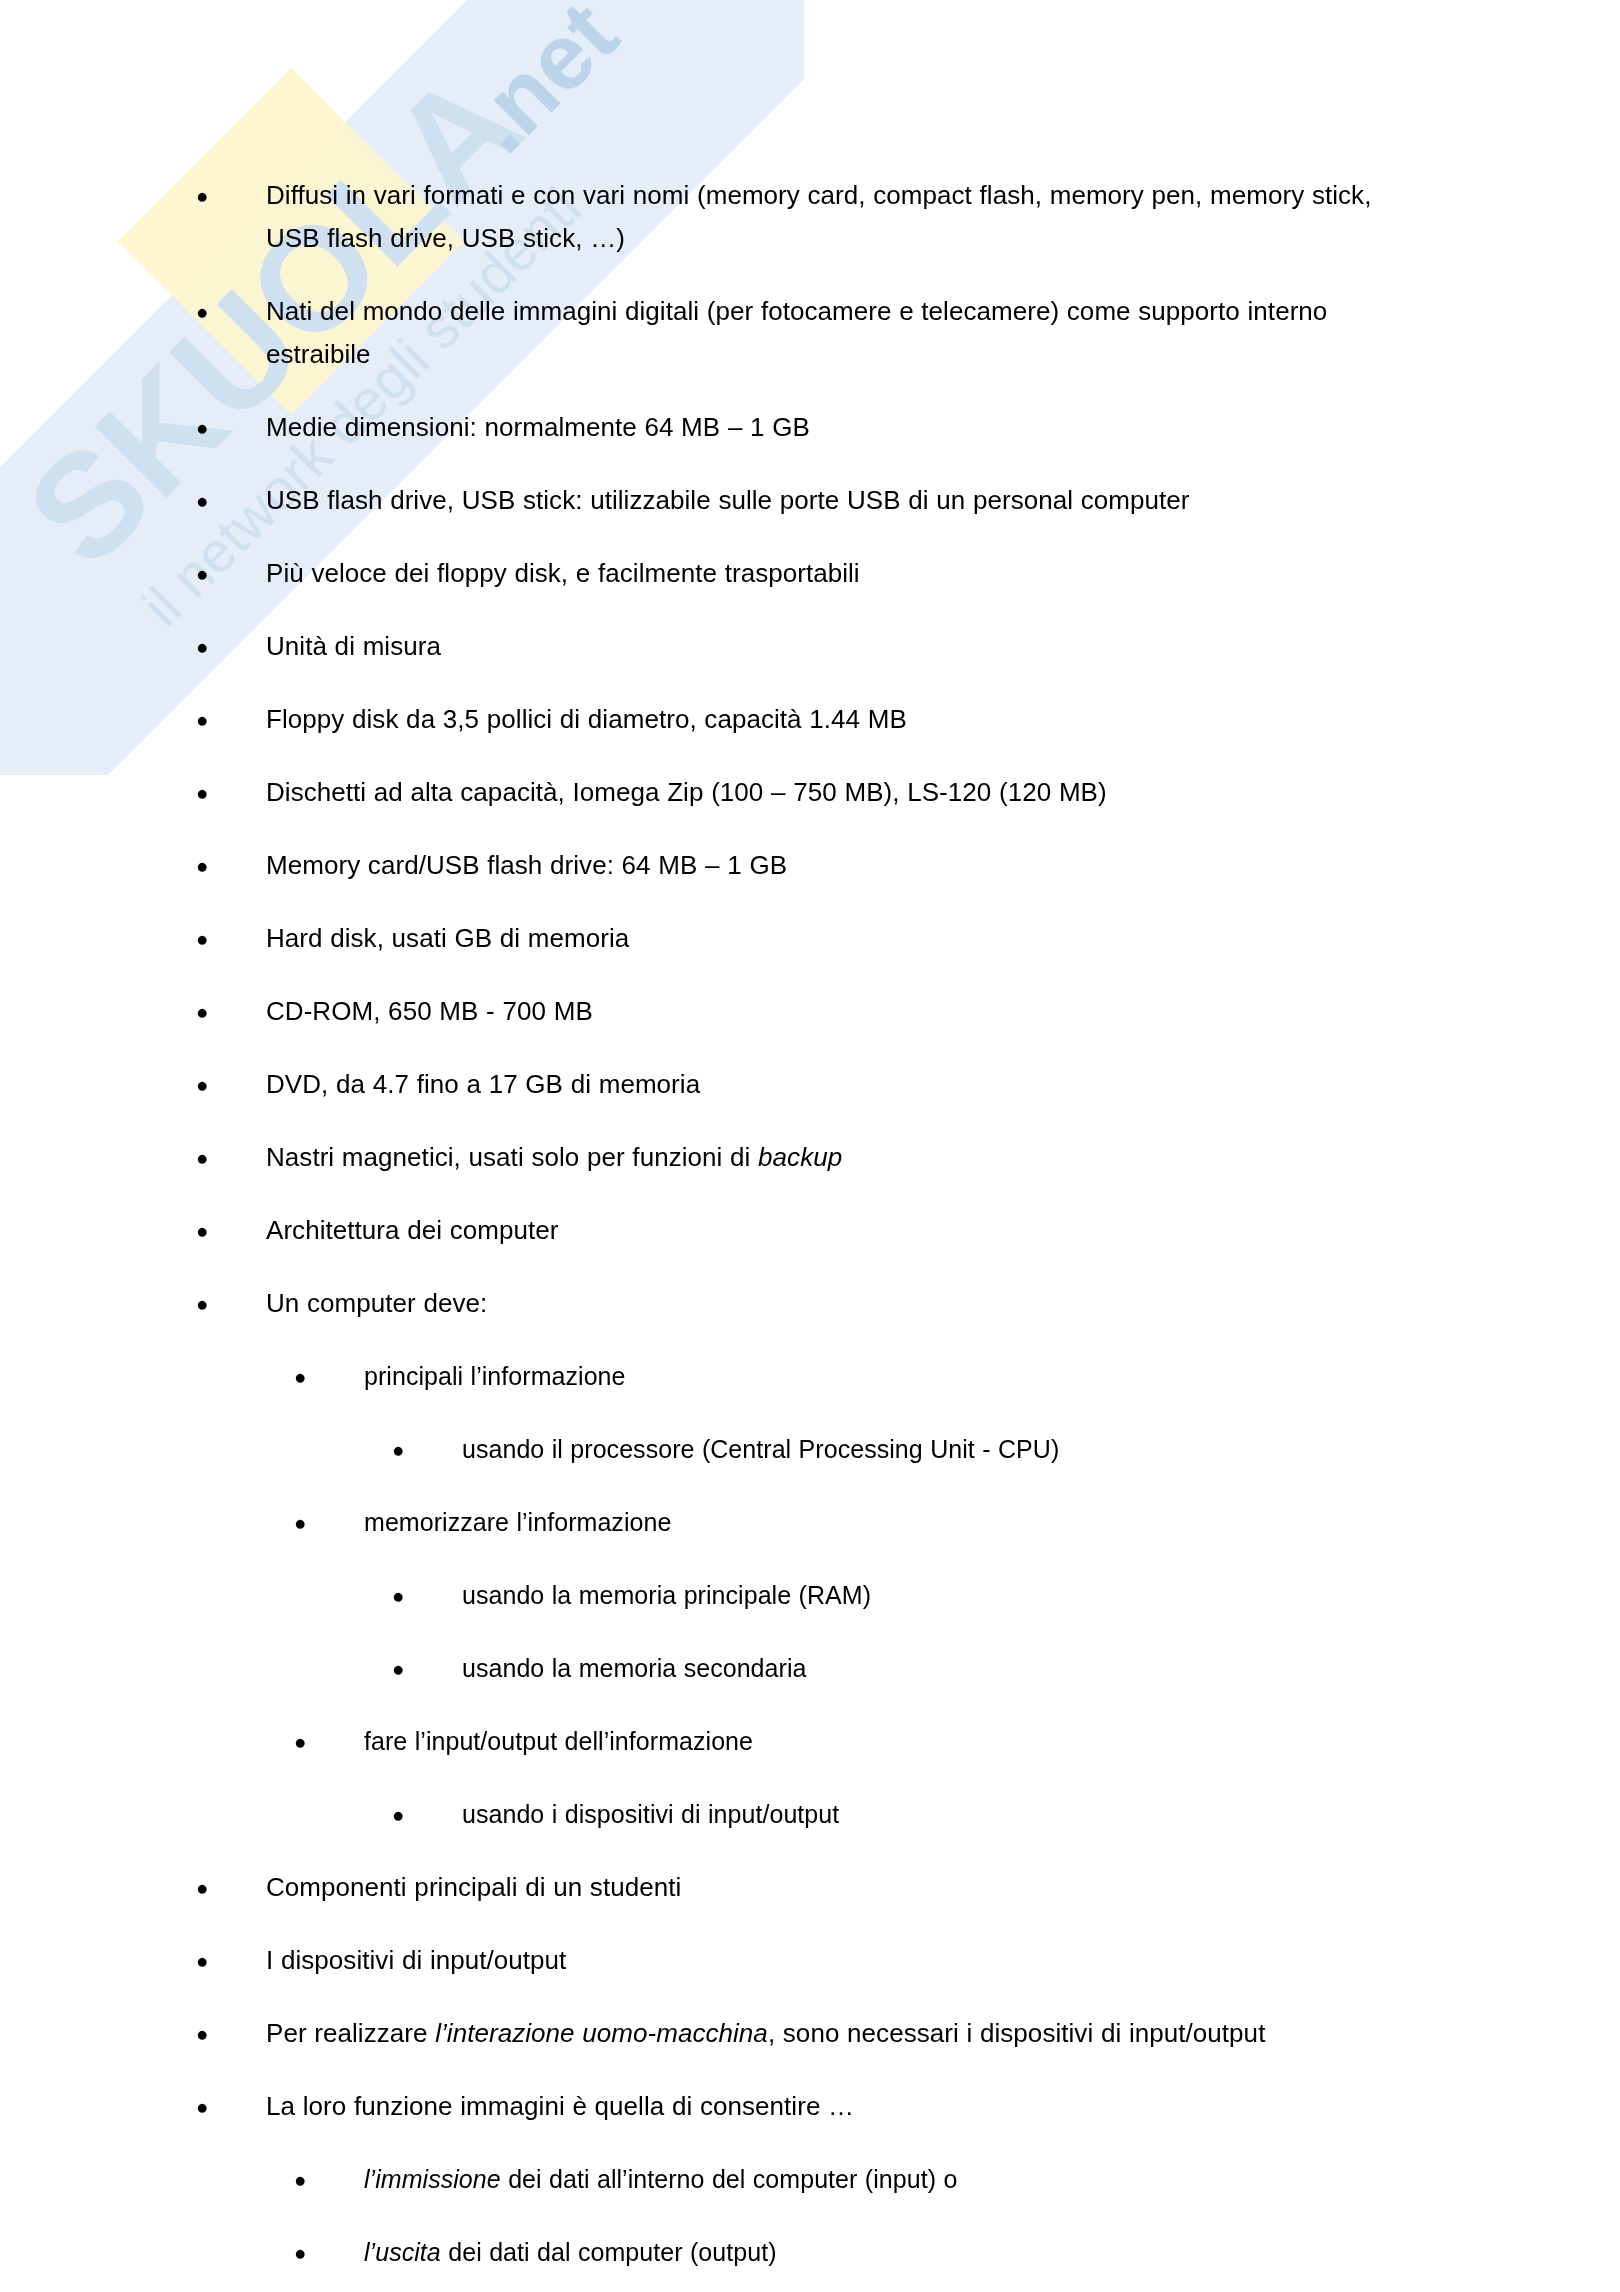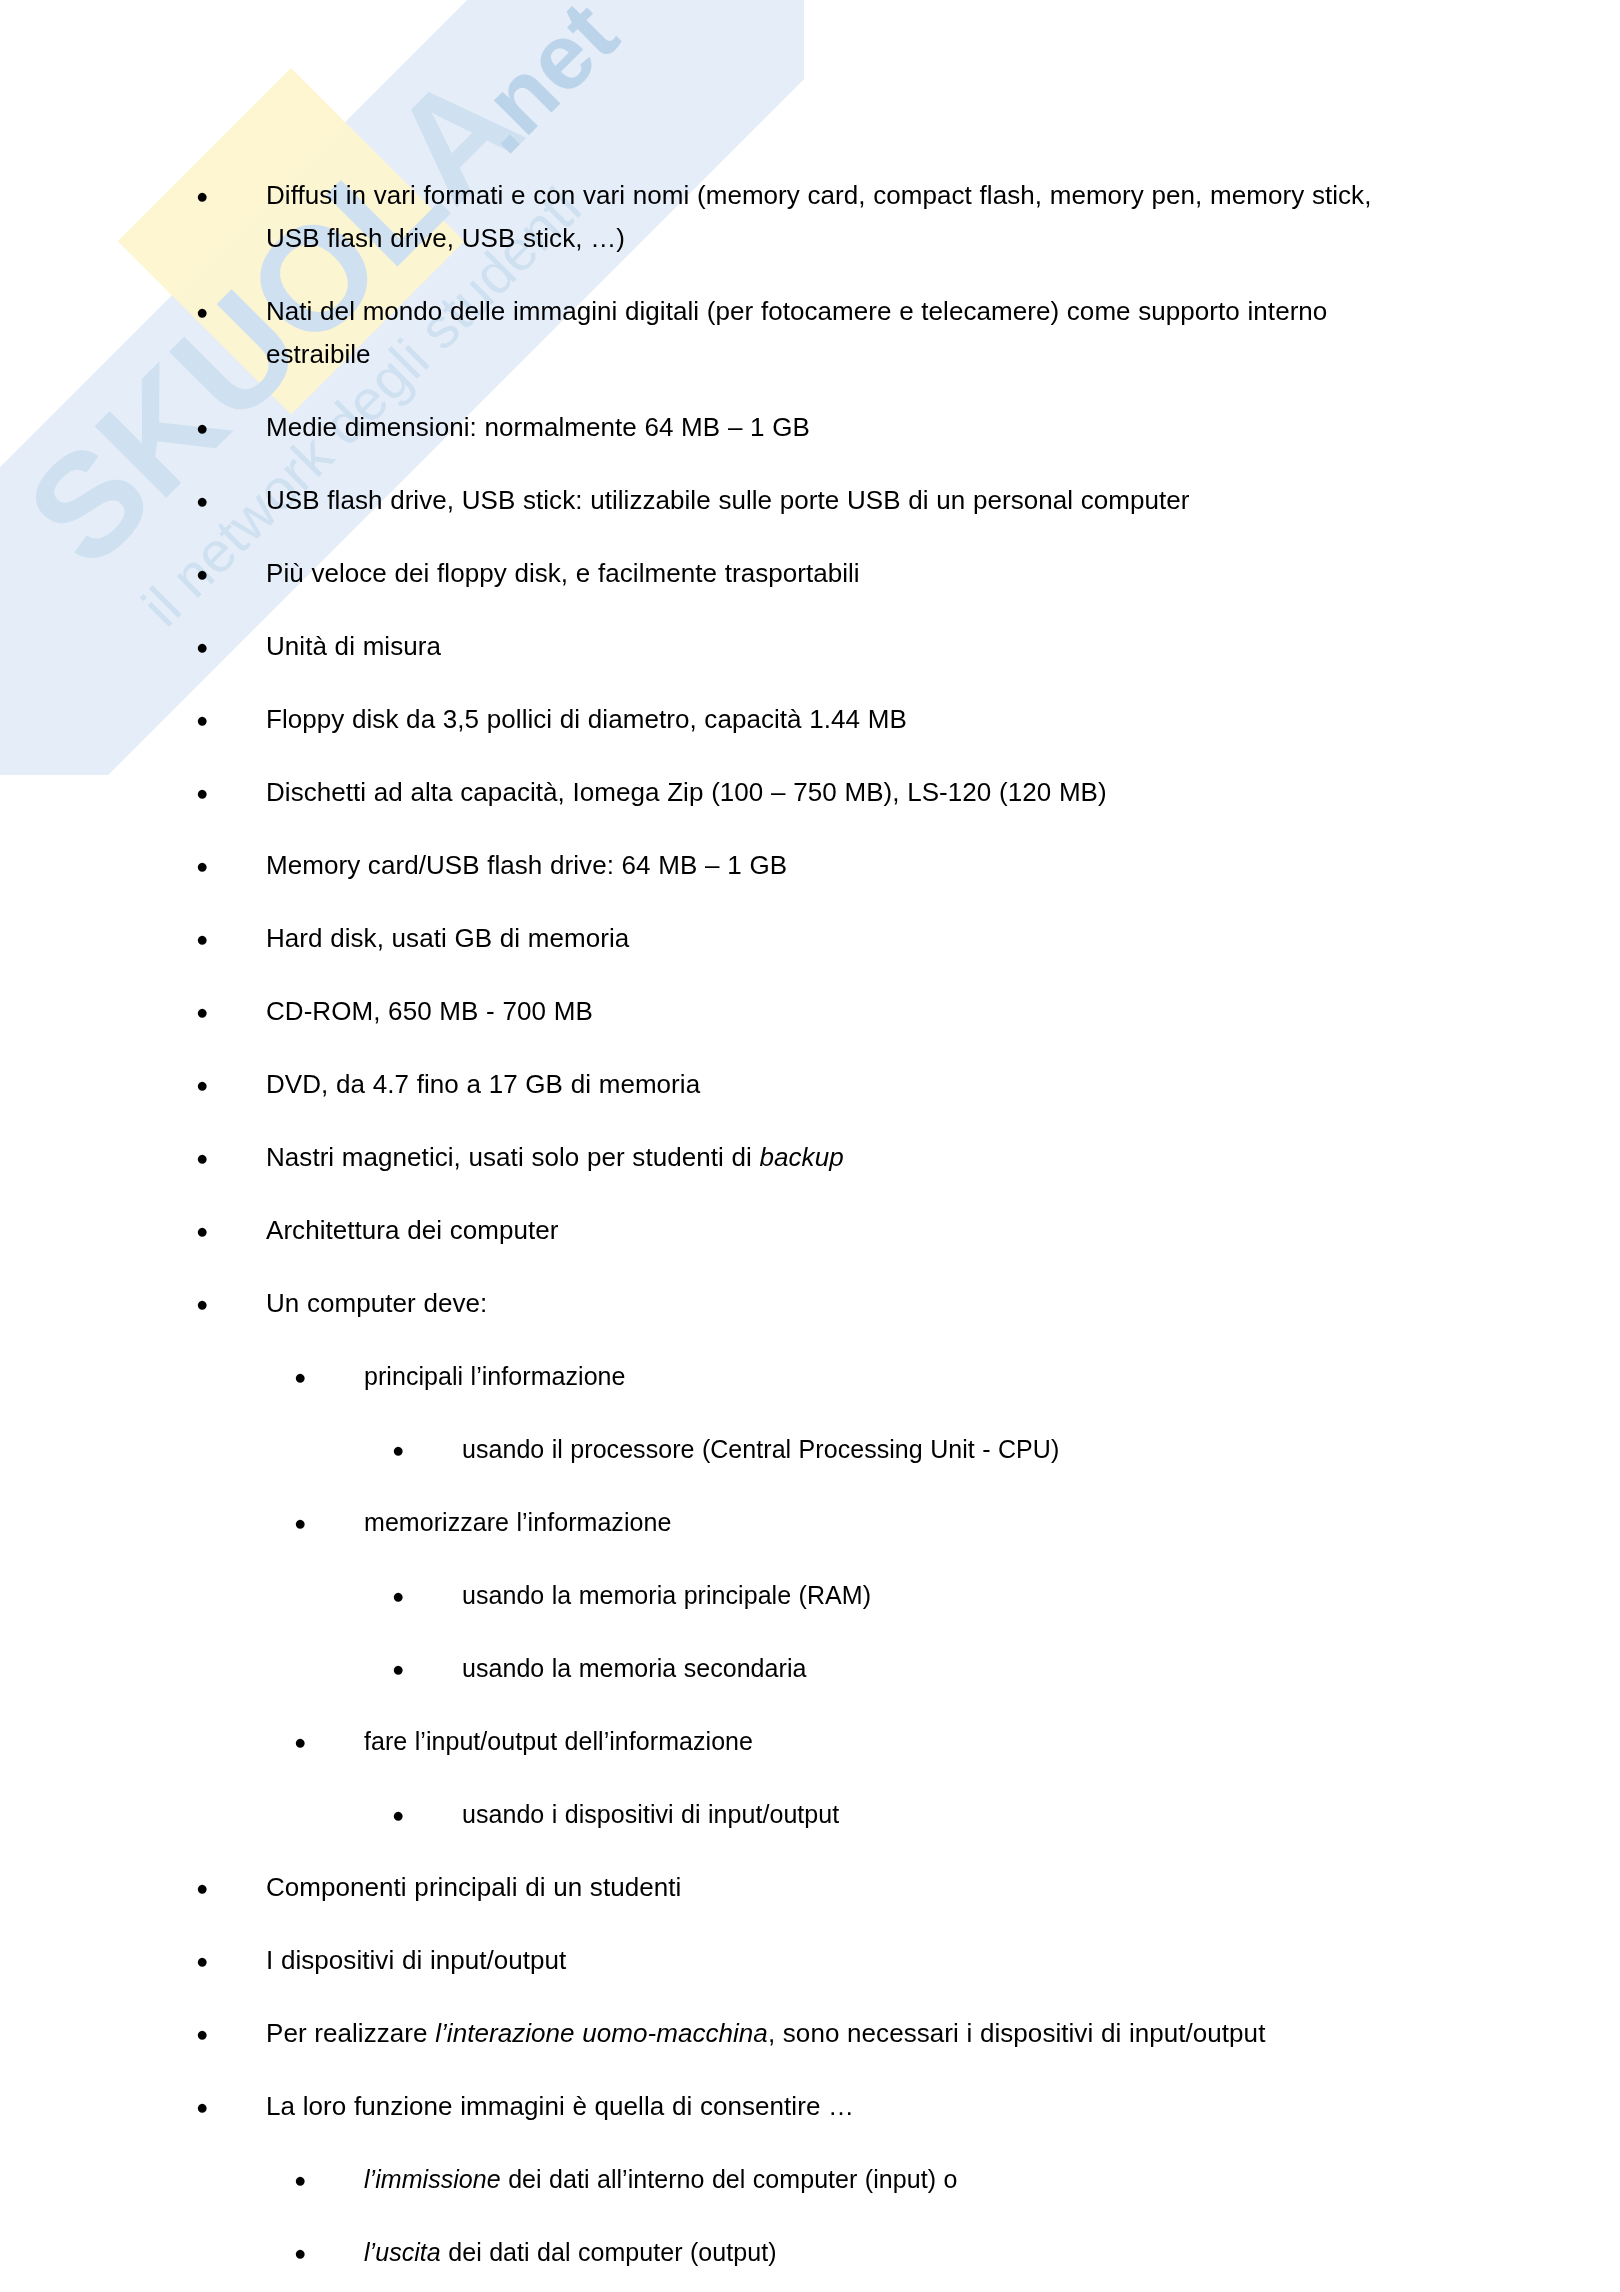--- a/index.html
+++ b/index.html
@@ -145,21 +145,21 @@
       <div class="bullet-row lvl-0">
         <span class="bullet-glyph">●</span>
         <span class="bullet-text">CD-ROM, 650 MB - 700 MB</span>
       </div>
       <div class="bullet-row lvl-0">
         <span class="bullet-glyph">●</span>
         <span class="bullet-text">DVD, da 4.7 fino a 17 GB di memoria</span>
       </div>
       <div class="bullet-row lvl-0">
         <span class="bullet-glyph">●</span>
-        <span class="bullet-text"><span>Nastri magnetici, usati solo per studenti di </span><span class="it">backup</span></span>
+        <span class="bullet-text"><span>Nastri magnetici, usati solo per funzioni di </span><span class="it">backup</span></span>
       </div>
       <div class="bullet-row lvl-0">
         <span class="bullet-glyph">●</span>
         <span class="bullet-text">Architettura dei computer</span>
       </div>
       <div class="bullet-row lvl-0">
         <span class="bullet-glyph">●</span>
         <span class="bullet-text">Un computer deve:</span>
       </div>
       <div class="bullet-row lvl-1">

